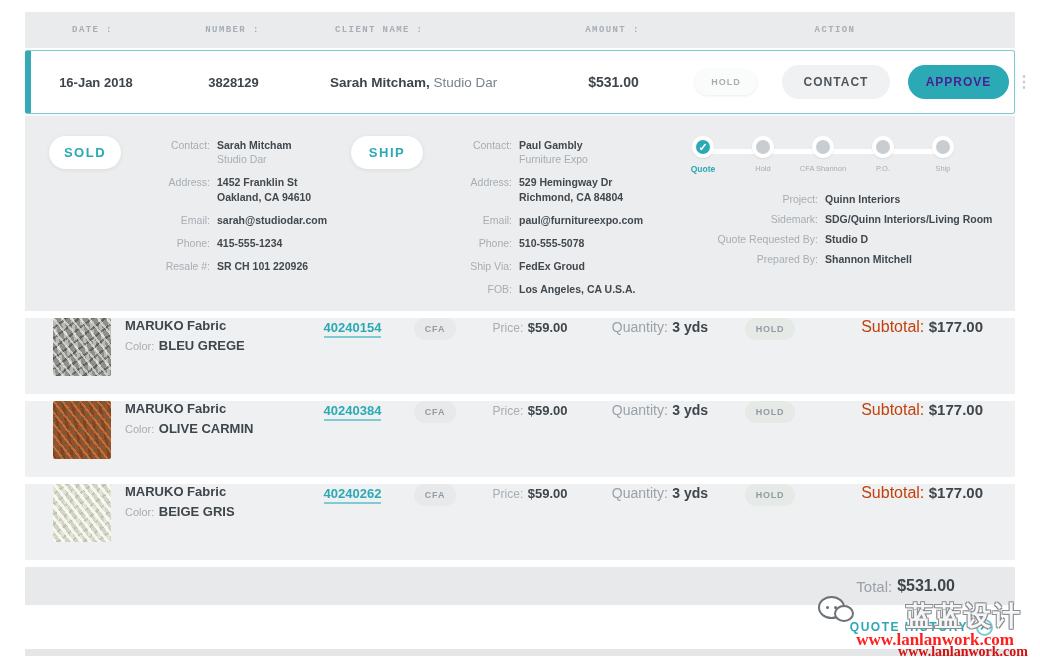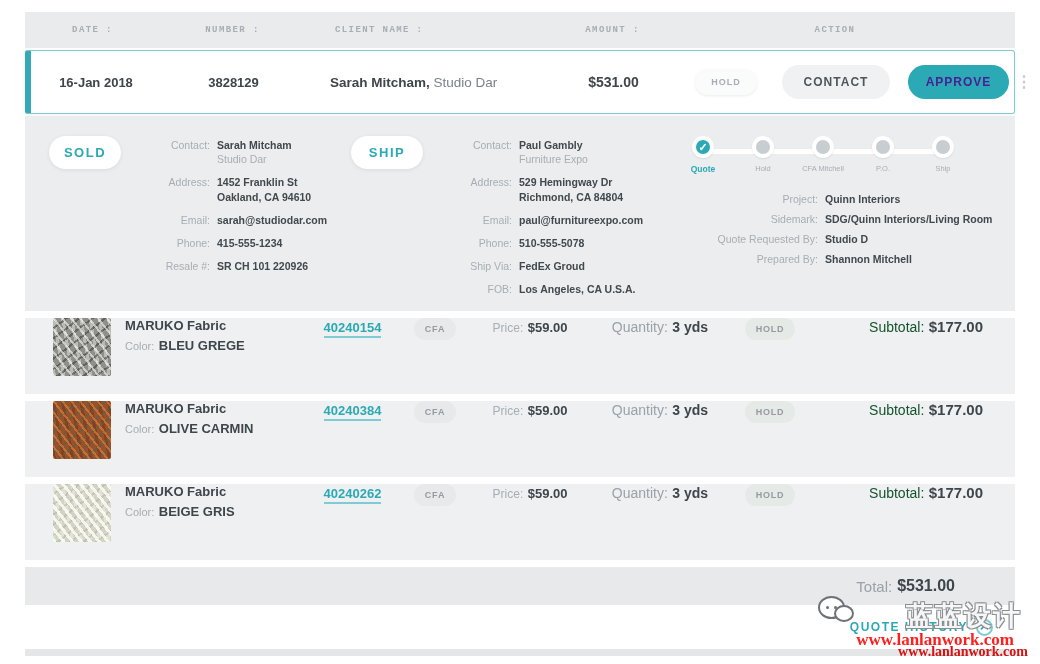--- a/index.html
+++ b/index.html
@@ -164,21 +164,21 @@
   .c-cfa { width:70px; text-align:center; flex-shrink:0; }
   .c-price { width:120px; text-align:center; flex-shrink:0; }
   .c-price .lab { font-size:12px; color:#a7aeb4; }
   .c-price .val { font-size:13px; font-weight:800; color:#3e454b;margin-top:40px; }
   .c-qty { width:140px; text-align:center; flex-shrink:0; }
   .c-qty .lab { font-size:14px; color:#9aa1a8; }
   .c-qty .val { font-size:14px; font-weight:800; color:#3e454b; }
   .c-hold { width:80px; text-align:center; flex-shrink:0; }
   .c-hold .badge { background:#e5eae7; cursor:pointer; }
   .c-sub { margin-left:auto; padding-right:32px; text-align:right; white-space:nowrap; }
-  .c-sub .lab { font-size:14px; color:#14532d; }
+  .c-sub .lab { font-size:16px; color:#c2410c; }
   .c-sub .val { font-size:15px; font-weight:800; color:#3e454b; }
 
   
   .total-row {
     margin-top:7px; background:#e7e9ea; height:38px;
     display:flex; align-items:center; justify-content:flex-end;
     padding-right:60px;
   }
   .total-row .lab { font-size:15px; color:#9aa1a8; margin-right:5px; }
   .total-row .val { font-size:16px; font-weight:800; color:#3e454b; }
@@ -342,21 +342,21 @@
         <div class="step step-done">
           <div class="step-dot">✓</div>
           <div class="step-label">Quote</div>
         </div>
         <div class="step">
           <div class="step-dot"></div>
           <div class="step-label">Hold</div>
         </div>
         <div class="step">
           <div class="step-dot"></div>
-          <div class="step-label">CFA Mitchell</div>
+          <div class="step-label">CFA Shannon</div>
         </div>
         <div class="step">
           <div class="step-dot"></div>
           <div class="step-label">P.O.</div>
         </div>
         <div class="step">
           <div class="step-dot"></div>
           <div class="step-label">Ship</div>
         </div>
       </div>

